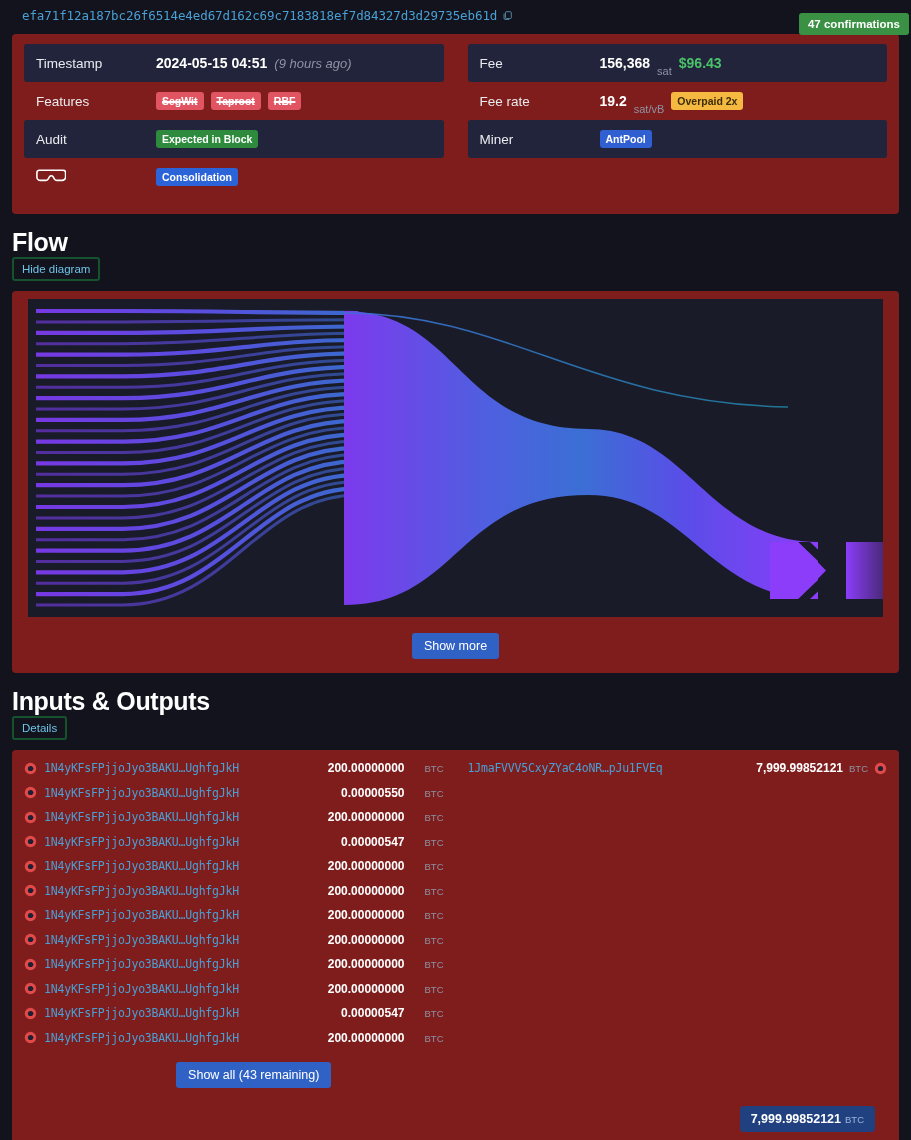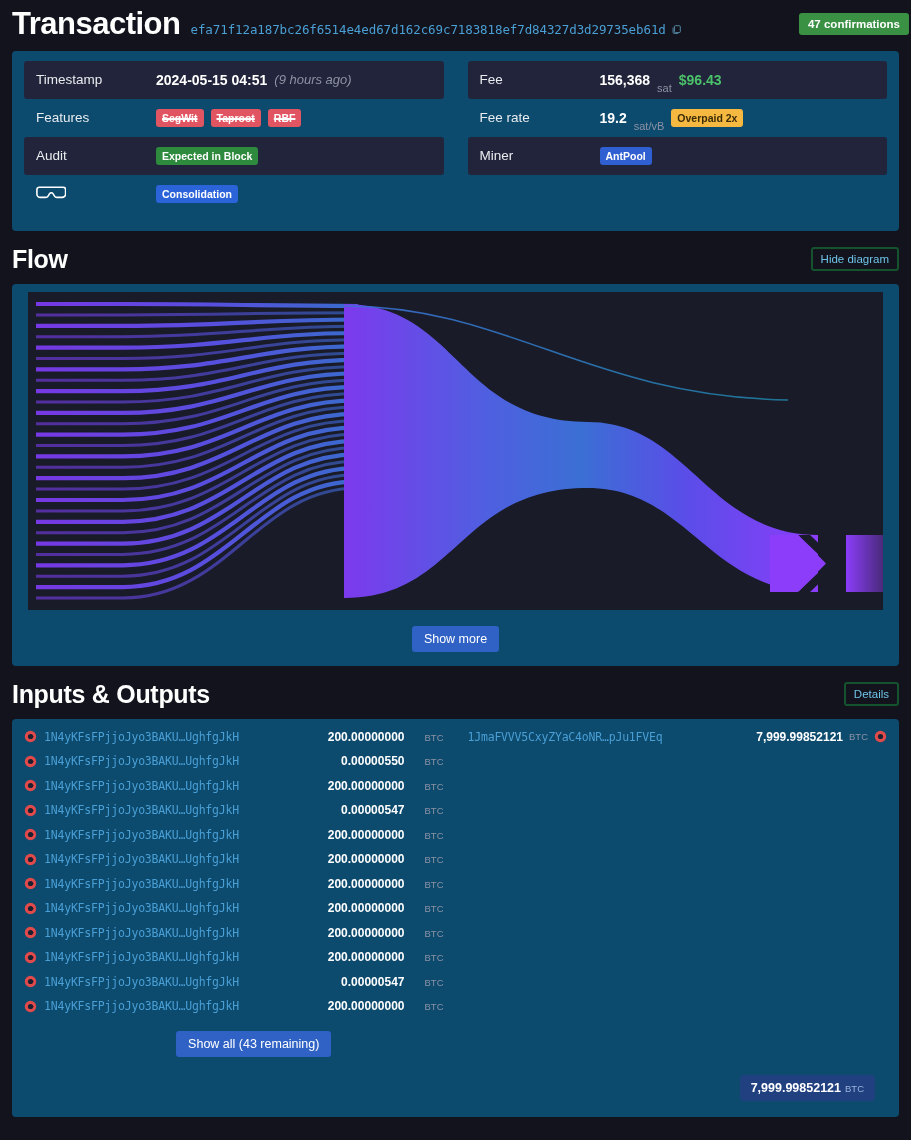--- a/index.html
+++ b/index.html
@@ -32,21 +32,21 @@
   .confirm-badge {
     position: absolute; right: 2px; top: 13px;
     background: #3a9144; color: #fff;
     font-size: 11.5px; font-weight: 700;
     padding: 5px 9px; border-radius: 3px;
     white-space: nowrap;
   }
 
   
   .panel {
-    background: #0c4a6e;
+    background: #7f1d1d;
     margin: 0 12px;
     border-radius: 4px;
   }
   .info-panel { display: flex; padding: 10px 12px 18px 12px; gap: 24px; }
   .info-col { flex: 1; min-width: 0; }
   .info-row {
     display: flex; align-items: center;
     height: 38px; padding: 0 12px;
     font-size: 13.5px;
   }
@@ -61,22 +61,23 @@
   .badge { font-size: 10.5px; font-weight: 700; padding: 3px 6px; border-radius: 3px; line-height: 1.15; white-space: nowrap; }
   .badge-red { background: #e05561; color: #fff; text-decoration: line-through; text-decoration-thickness: 1.5px; }
   .badge-green { background: #2e8b3d; color: #fff; }
   .badge-blue { background: #2b63d9; color: #fff; }
   .badge-amber { background: #f5b942; color: #3b2c05; }
   .badge-miner { background: #2f5fd0; color: #fff; }
   .goggles { width: 30px; height: 17px; }
 
   
   .section-head {
-    display: flex; align-items: center; justify-content: space-between;
+    display: flex; align-items: flex-start; justify-content: space-between;
     padding: 14px 12px 10px 12px;
+    flex-direction: column;
   }
   .section-title { font-size: 25px; font-weight: 700; color: #fff; letter-spacing: -0.3px; }
   .btn-outline {
     border: 2px solid #14532d; color: #6fc3e8; background: transparent;
     font-size: 11.5px; padding: 4px 8px; border-radius: 3px; cursor: pointer;
     font-family: inherit;
   }
   .btn-primary {
     background: #2f62c4; color: #fff; border: none;
     font-size: 12.5px; padding: 6px 12px; border-radius: 3px; cursor: pointer;
@@ -117,21 +118,20 @@
   .io-total-num { font-size: 12.5px; font-weight: 700; color: #fff; }
   .io-total-unit { font-size: 9.5px; color: #9db4dd; }
   .io-out-side { position: relative; }
 </style>
 </head>
 <body>
 
 <div class="page">
 
   <div class="tx-header">
-    <span class="tx-title">Transaction</span>
     <span class="tx-hash">
       <span>efa71f12a187bc26f6514e4ed67d162c69c7183818ef7d84327d3d29735eb61d</span><span class="copy-icon"><svg width="11" height="11" viewBox="0 0 16 16">
             <rect x="5" y="2.5" width="8.5" height="10" rx="1.3" fill="none" stroke="#6aa8cf" stroke-width="1.3"></rect>
             <path d="M3 5.2v7.1a1.3 1.3 0 0 0 1.3 1.3h6.2" fill="none" stroke="#6aa8cf" stroke-width="1.3"></path>
           </svg></span>
     </span>
     <span class="confirm-badge">47 confirmations</span>
   </div>
 
   <div class="panel info-panel">

